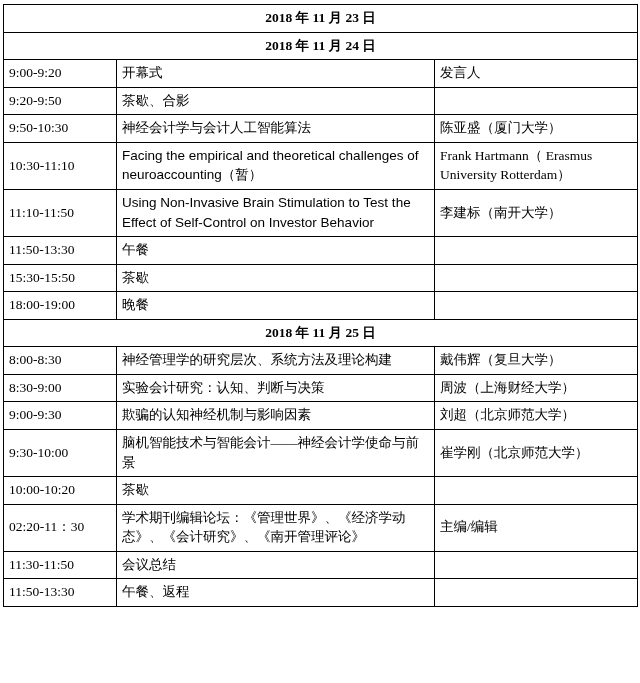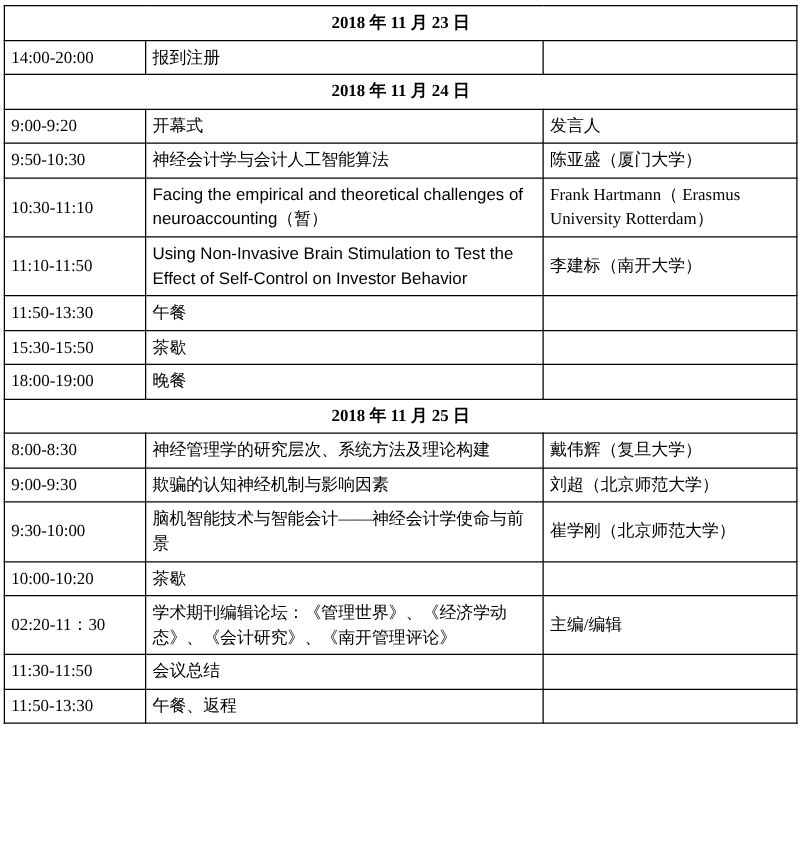--- a/index.html
+++ b/index.html
@@ -64,33 +64,33 @@
     <colgroup>
       <col class="c-time">
       <col class="c-topic">
       <col class="c-speaker">
     </colgroup>
     <tbody>
 
       <tr class="day-head">
         <td colspan="3">2018 年 11 月 23 日</td>
       </tr>
-      <tr>
-        <td class="time-cell">14:00-20:00</td>
-        <td class="topic-cell">报到注册</td>
-        <td class="speaker-cell"></td>
-      </tr>
 
       <tr class="day-head">
         <td colspan="3">2018 年 11 月 24 日</td>
       </tr>
       <tr>
         <td class="time-cell">9:00-9:20</td>
         <td class="topic-cell">开幕式</td>
         <td class="speaker-cell">发言人</td>
+      </tr>
+      <tr>
+        <td class="time-cell">9:20-9:50</td>
+        <td class="topic-cell">茶歇、合影</td>
+        <td class="speaker-cell"></td>
       </tr>
       <tr>
         <td class="time-cell">9:50-10:30</td>
         <td class="topic-cell">神经会计学与会计人工智能算法</td>
         <td class="speaker-cell">陈亚盛（厦门大学）</td>
       </tr>
       <tr>
         <td class="time-cell">10:30-11:10</td>
         <td class="topic-cell en tall">Facing the empirical and theoretical challenges of neuroaccounting（暂）</td>
         <td class="speaker-cell tall">Frank Hartmann（ Erasmus University Rotterdam）</td>
@@ -118,20 +118,25 @@
 
       <tr class="day-head">
         <td colspan="3">2018 年 11 月 25 日</td>
       </tr>
       <tr>
         <td class="time-cell">8:00-8:30</td>
         <td class="topic-cell">神经管理学的研究层次、系统方法及理论构建</td>
         <td class="speaker-cell">戴伟辉（复旦大学）</td>
       </tr>
       <tr>
+        <td class="time-cell">8:30-9:00</td>
+        <td class="topic-cell">实验会计研究：认知、判断与决策</td>
+        <td class="speaker-cell">周波（上海财经大学）</td>
+      </tr>
+      <tr>
         <td class="time-cell">9:00-9:30</td>
         <td class="topic-cell">欺骗的认知神经机制与影响因素</td>
         <td class="speaker-cell">刘超（北京师范大学）</td>
       </tr>
       <tr>
         <td class="time-cell">9:30-10:00</td>
         <td class="topic-cell">脑机智能技术与智能会计——神经会计学使命与前景</td>
         <td class="speaker-cell">崔学刚（北京师范大学）</td>
       </tr>
       <tr>

